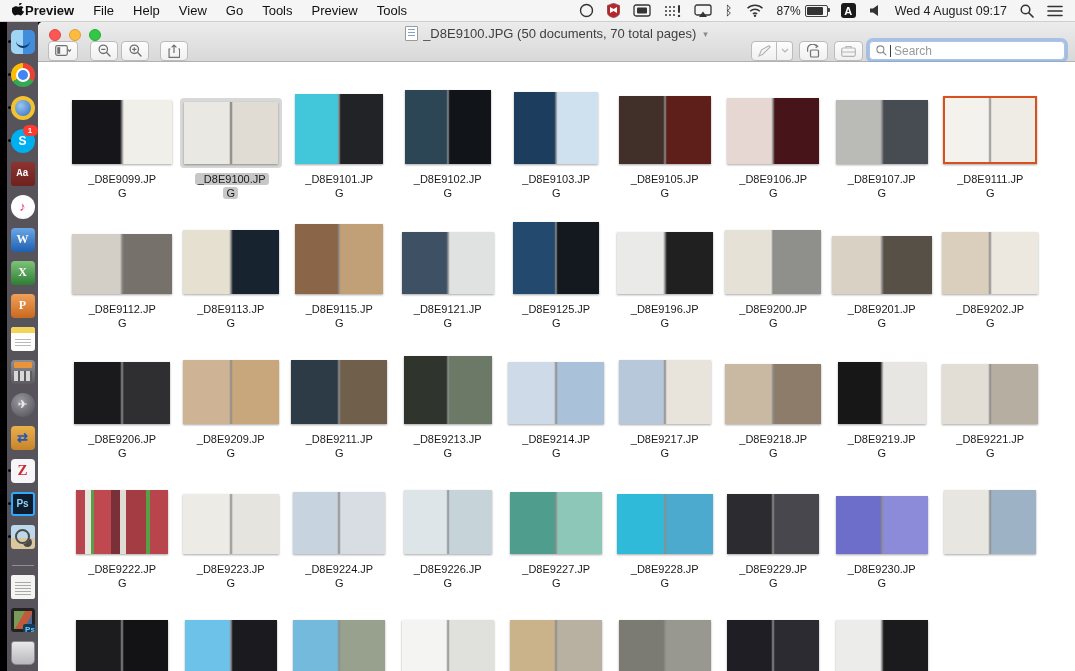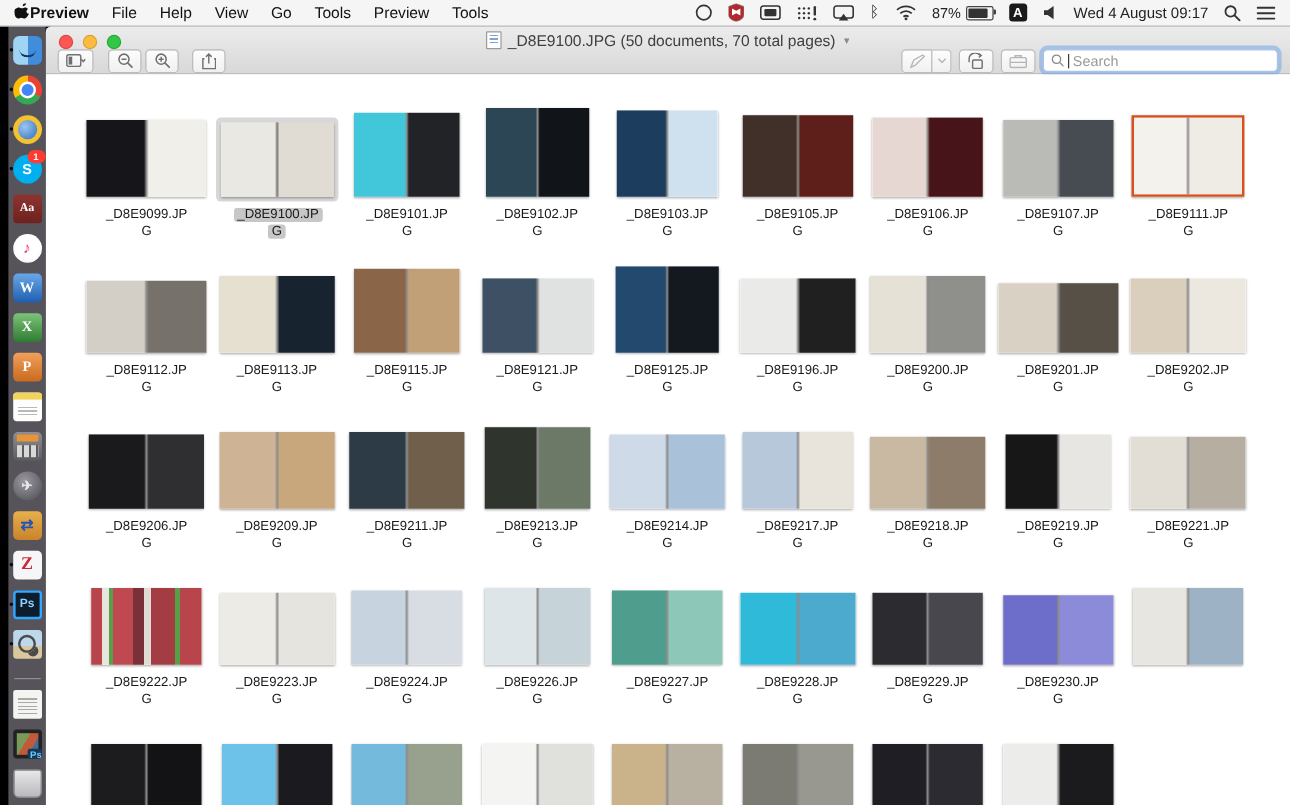--- a/index.html
+++ b/index.html
@@ -30,21 +30,21 @@
   .di{width:24px;height:24px;border-radius:5px;display:flex;align-items:center;justify-content:center;
       font-size:12px;font-weight:bold;color:#fff;box-sizing:border-box;position:relative}
   .di-finder{background:linear-gradient(90deg,#9fd4f5 0 50%,#3f8ddb 50% 100%);border-radius:5px}
   .di-finder:after{content:"";position:absolute;left:5px;right:5px;bottom:6px;height:7px;
       border-bottom:2px solid #123a66;border-radius:0 0 8px 8px}
   .di-chrome{border-radius:50%;background:conic-gradient(#ea4335 0 33%,#34a853 33% 66%,#fbbc05 66% 100%)}
   .di-chrome:after{content:"";width:10px;height:10px;background:#4285f4;border:2px solid #fff;border-radius:50%}
   .di-browser{border-radius:50%;background:#f2c230;display:flex}
   .di-browser:after{content:"";width:16px;height:16px;border-radius:50%;background:radial-gradient(circle at 35% 35%,#9cc6f0,#2f6cc0)}
   .di-skype{border-radius:50%;background:#00aff0}
-  .di-dictionary{background:linear-gradient(#8d3430,#6e211e);border-radius:3px;font-size:10px;font-family:Liberation Serif, serif}
+  .di-dictionary{background:linear-gradient(#8d3430,#6e211e);border-radius:3px;font-size:10px;font-family:Liberation Mono, monospace}
   .di-itunes{border-radius:50%;background:radial-gradient(circle at 50% 35%,#fff 55%,#f0f0f0);color:#e7356f;font-size:13px}
   .di-word{background:linear-gradient(#6aa7e8,#1f5fb0);border-radius:4px;font-family:"Liberation Serif",serif}
   .di-excel{background:linear-gradient(#7dc37a,#2e7d32);border-radius:4px;font-family:"Liberation Serif",serif}
   .di-powerpoint{background:linear-gradient(#f0a05a,#c96a1e);border-radius:4px;font-family:"Liberation Serif",serif}
   .di-textedit{background:#fdfdfb;border-radius:3px;overflow:hidden}
   .di-textedit:before{content:"";position:absolute;top:0;left:0;right:0;height:6px;background:#f3d45a}
   .di-textedit:after{content:"";position:absolute;left:4px;right:4px;top:10px;height:9px;
       background:repeating-linear-gradient(#fff 0 2px,#b9b9b9 2px 3px)}
   .di-calculator{background:linear-gradient(#8e8e93,#5b5b60);border-radius:4px;overflow:hidden}
   .di-calculator:before{content:"";position:absolute;top:2px;left:3px;right:3px;height:6px;background:#e8943a;border-radius:1px}

